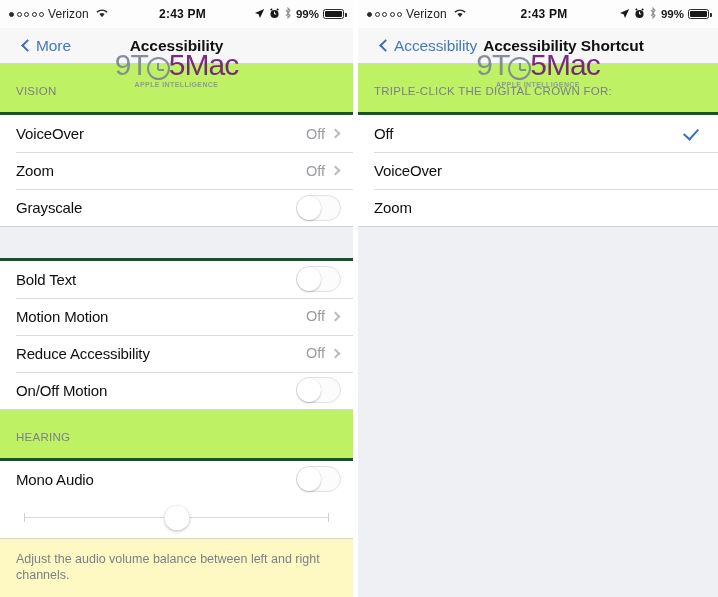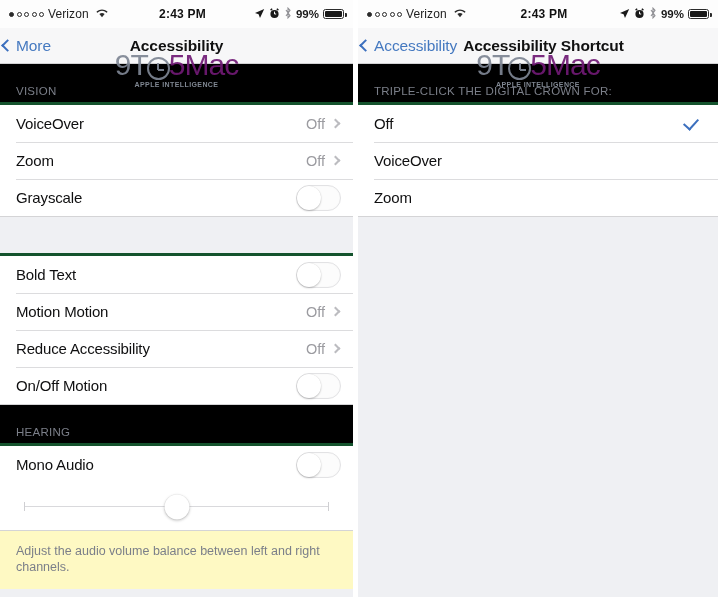--- a/index.html
+++ b/index.html
@@ -44,21 +44,21 @@
   .batt i { display: block; height: 100%; width: 99%; background: #1a1a1a; border-radius: 1px; }
 
   
   .navbar {
     height: 36px; background: #f7f7f8;
     display: flex; align-items: center; position: relative;
     border-bottom: 1px solid #d2d2d4;
   }
   .backbtn {
     display: flex; align-items: center; gap: 3px;
-    padding-left: 0; color: #3b6fbe; cursor: pointer; z-index: 3;
+    padding-left: 20px; color: #3b6fbe; cursor: pointer; z-index: 3;
   }
   .chev-l {
     width: 9px; height: 9px; border-left: 2.4px solid #3b6fbe; border-bottom: 2.4px solid #3b6fbe;
     transform: rotate(45deg); margin-left: 3px; margin-right: 1px;
   }
   .backlabel { font-size: 15.5px; color: #4579c0; letter-spacing: -.1px; }
   .navtitle {
     font-size: 15.5px; font-weight: bold; color: #111; letter-spacing: -.1px;
   }
   .navtitle.center {
@@ -87,21 +87,21 @@
   }
   .wm-clock::after {
     content:""; position:absolute; left:50%; top:10px; width:6px; height:2px; background:#7e8694;
   }
   .wm-sub {
     font-size: 7px; font-weight: bold; letter-spacing: .4px; color: #8b939f;
     margin-top: 1px; text-align: center;
   }
   .section-header {
     font-size: 11.5px; color: #7b7f89; letter-spacing: .25px;
-    padding: 21px 0 5px 16px; text-transform: uppercase; background: #000000;
+    padding: 21px 0 15px 16px; text-transform: uppercase; background: #bef264;
   }
   .gap { height: 36px; background: #eff0f3; }
   .rows { background: #ffffff; border-top: 3px solid #14532d; border-bottom: 1px solid #d4d4d6; }
   .row {
     height: 37px; display: flex; align-items: center;
     padding-left: 16px; padding-right: 12px; position: relative; background: #ffffff;
     cursor: pointer;
   }
   .row + .row::before {
     content:""; position: absolute; left: 16px; right: 0; top: 0; height: 1px; background: #dcdcde;

